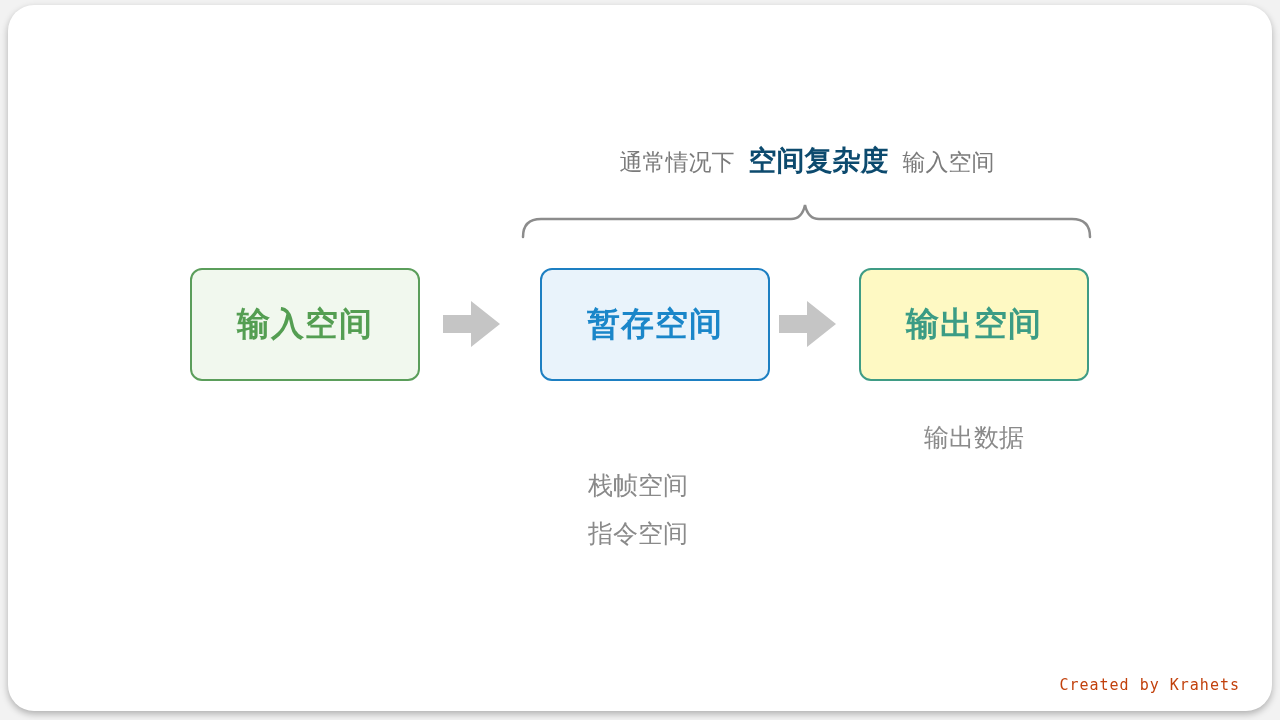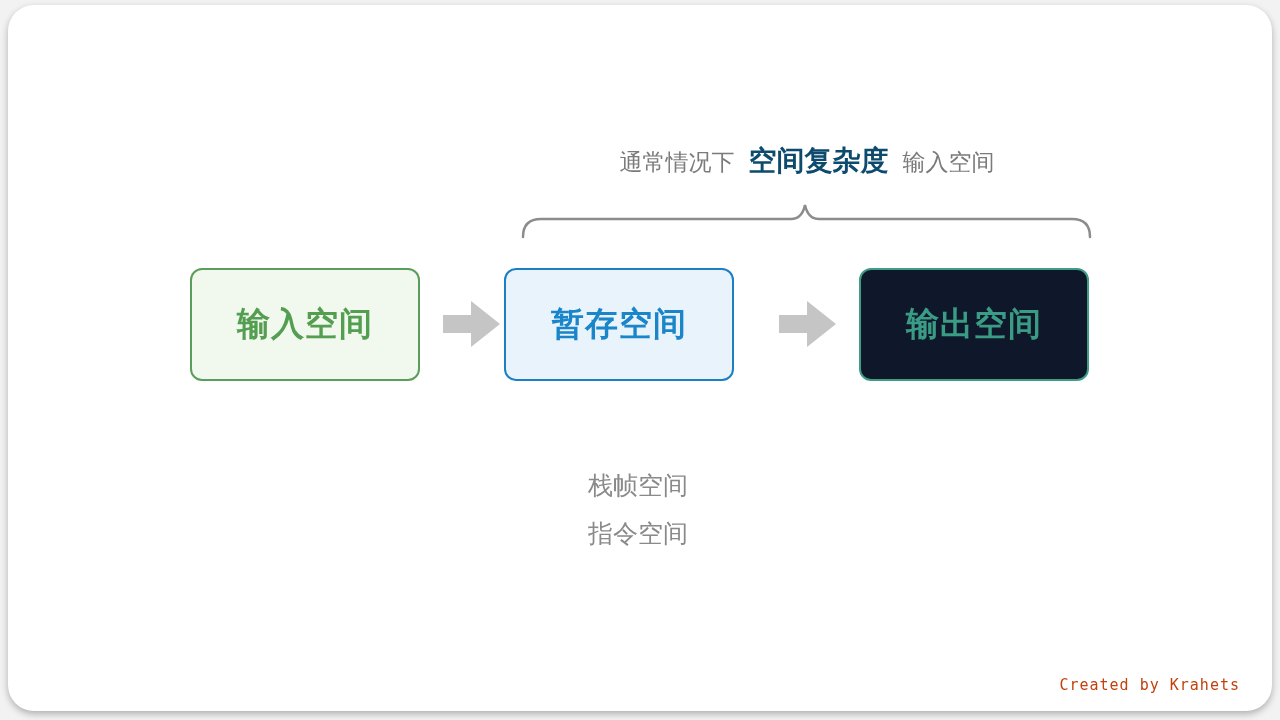--- a/index.html
+++ b/index.html
@@ -63,21 +63,21 @@
     border: 2px solid;
     border-radius: 12px;
     display: flex;
     align-items: center;
     justify-content: center;
     font-size: 33px;
     font-weight: bold;
     letter-spacing: 1px;
   }
   .box-input  { left: 190px; }
-  .box-buffer { left: 504px; align-items: center; }
+  .box-buffer { left: 540px; align-items: center; }
   .box-output { left: 859px; }
   .arrow-svg {
     position: absolute;
     top: 300px;
     width: 58px;
     height: 48px;
   }
   .arrow-1 { left: 443px; }
   .arrow-2 { left: 779px; }
   .sublabel {
@@ -131,23 +131,24 @@
   </svg>
 
   <div class="flow-box box-buffer" style="color: rgb(26, 134, 201); border-color: rgb(29, 127, 194); background-color: rgb(233, 243, 251);">
     <span>暂存空间</span>
   </div>
 
   <svg class="arrow-svg arrow-2" viewBox="0 0 58 48">
     <polygon points="0,15 28,15 28,1 57,24 28,47 28,33 0,33" style="fill: rgb(197, 197, 197);"></polygon>
   </svg>
 
-  <div class="flow-box box-output" style="color: rgb(59, 156, 133); border-color: rgb(63, 156, 133); background-color: #0f172a;">
+  <div class="flow-box box-output" style="color: rgb(59, 156, 133); border-color: rgb(63, 156, 133); background-color: #fef9c3;">
     <span>输出空间</span>
   </div>
 
 
   <div class="sublabel col-buffer row-2">栈帧空间</div>
   <div class="sublabel col-buffer row-3">指令空间</div>
 
+  <div class="sublabel col-output row-1">输出数据</div>
 
   <div class="footer-credit">Created by Krahets</div>
 </div>
 
 </body></html>

